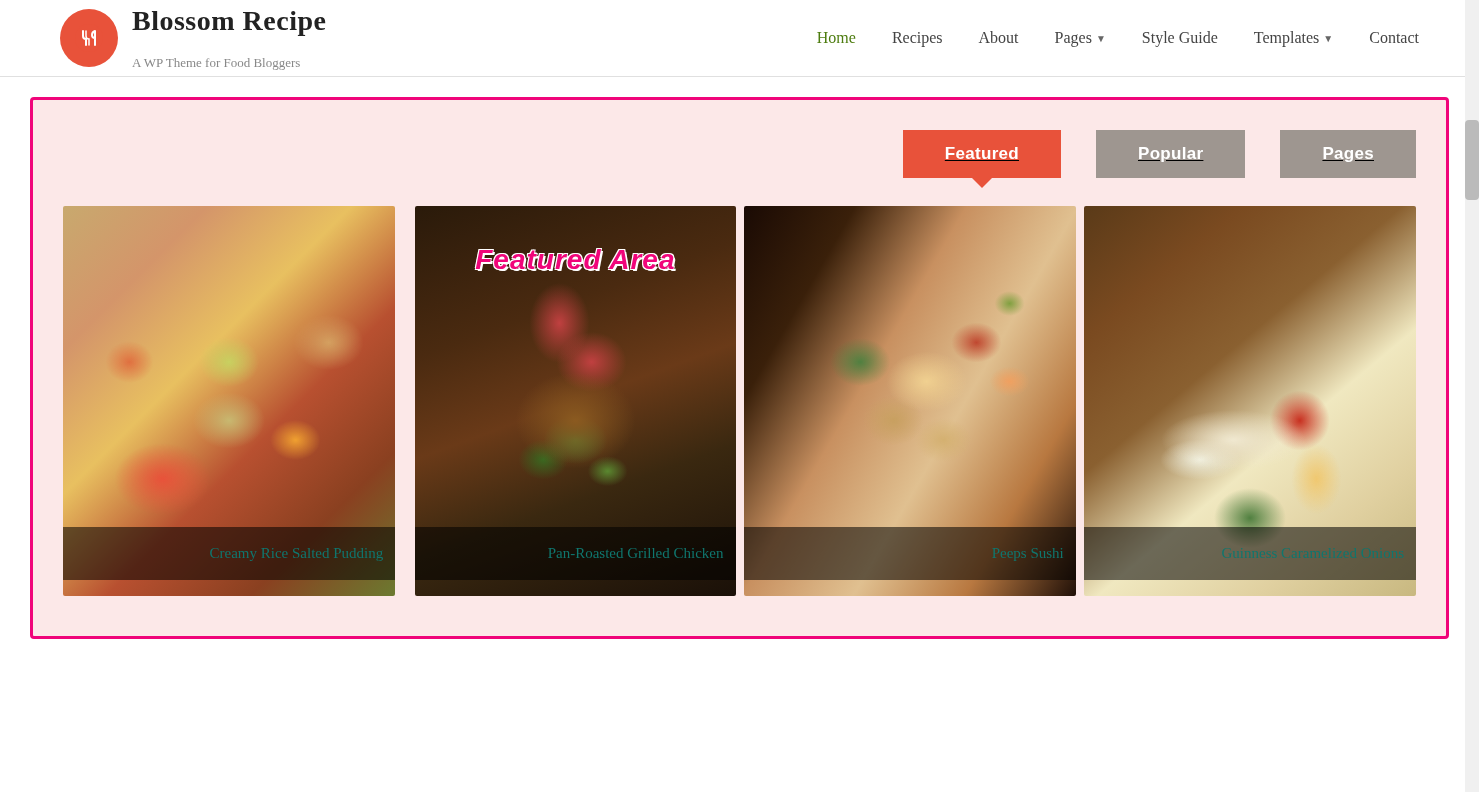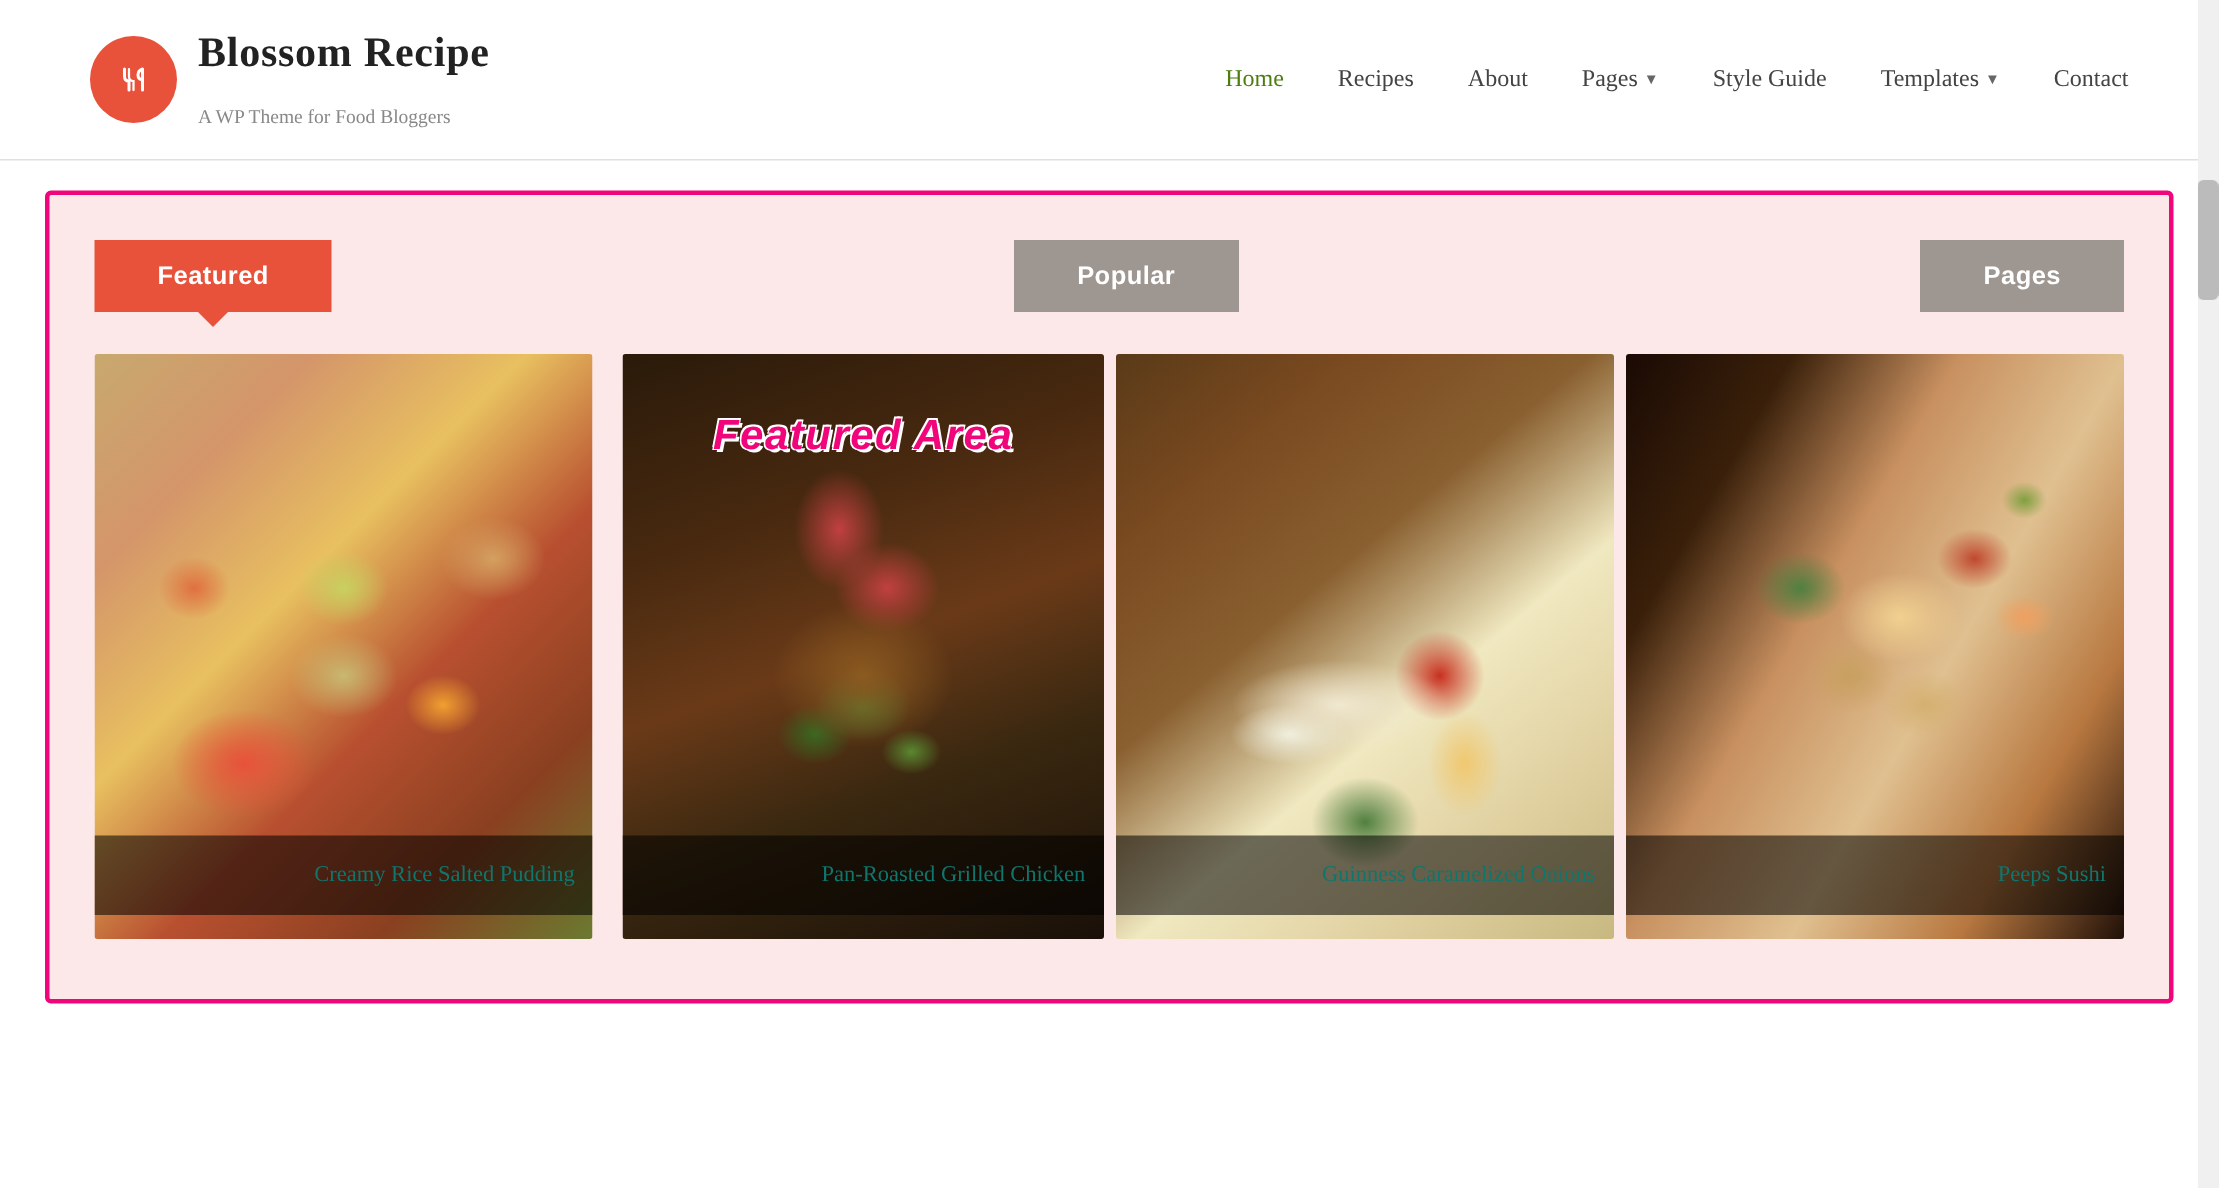--- a/index.html
+++ b/index.html
@@ -2,21 +2,21 @@
 <html><head>
   <meta charset="utf-8">
   <style>
     * { margin: 0; padding: 0; box-sizing: border-box; }
     body { font-family: Georgia, 'Times New Roman', serif; background: #fff; }
 
     
     .header {
       display: flex;
       align-items: center;
-      padding: 20px 60px;
+      padding: 5px 60px;
       border-bottom: 1px solid #e0e0e0;
       background: #fff;
     }
     .logo-area {
       display: flex;
       align-items: center;
       gap: 14px;
       margin-right: auto;
     }
     .logo-icon {
@@ -75,23 +75,24 @@
       background: #fce8e8;
       border: 3px solid #f0057a;
       margin: 20px 30px;
       border-radius: 4px;
       padding: 30px 30px 40px;
     }
 
     
     .tab-group {
       display: flex;
-      justify-content: space-between;
-      gap: 23px;
+      justify-content: flex-end;
+      gap: 8px;
       margin-bottom: 28px;
+      text-decoration: underline;
     }
     .tab-btn {
       padding: 14px 42px;
       font-size: 17px;
       font-weight: 600;
       border: none;
       cursor: pointer;
       color: #fff;
       letter-spacing: 0.3px;
       position: relative;
@@ -306,31 +307,31 @@
 
     <div class="recipe-card" style="position:relative;margin-left:12px;">
       <div class="food-img-2"></div>
       <div class="featured-area-label">Featured Area</div>
       <div class="recipe-caption">
         <span>Pan-Roasted Grilled Chicken</span>
       </div>
     </div>
 
     <div class="recipe-card">
+      <div class="food-img-4"></div>
+      <div class="recipe-caption">
+        <span>Peeps Sushi</span>
+      </div>
+    </div>
+
+    <div class="recipe-card">
       <div class="food-img-3"></div>
       <div class="recipe-caption">
         <span>Guinness Caramelized Onions</span>
       </div>
     </div>
 
-    <div class="recipe-card">
-      <div class="food-img-4"></div>
-      <div class="recipe-caption">
-        <span>Peeps Sushi</span>
-      </div>
-    </div>
-
   </div>
 </main>
 
 <div class="scrollbar-track">
   <div class="scrollbar-thumb"></div>
 </div>
 
 </body></html>

